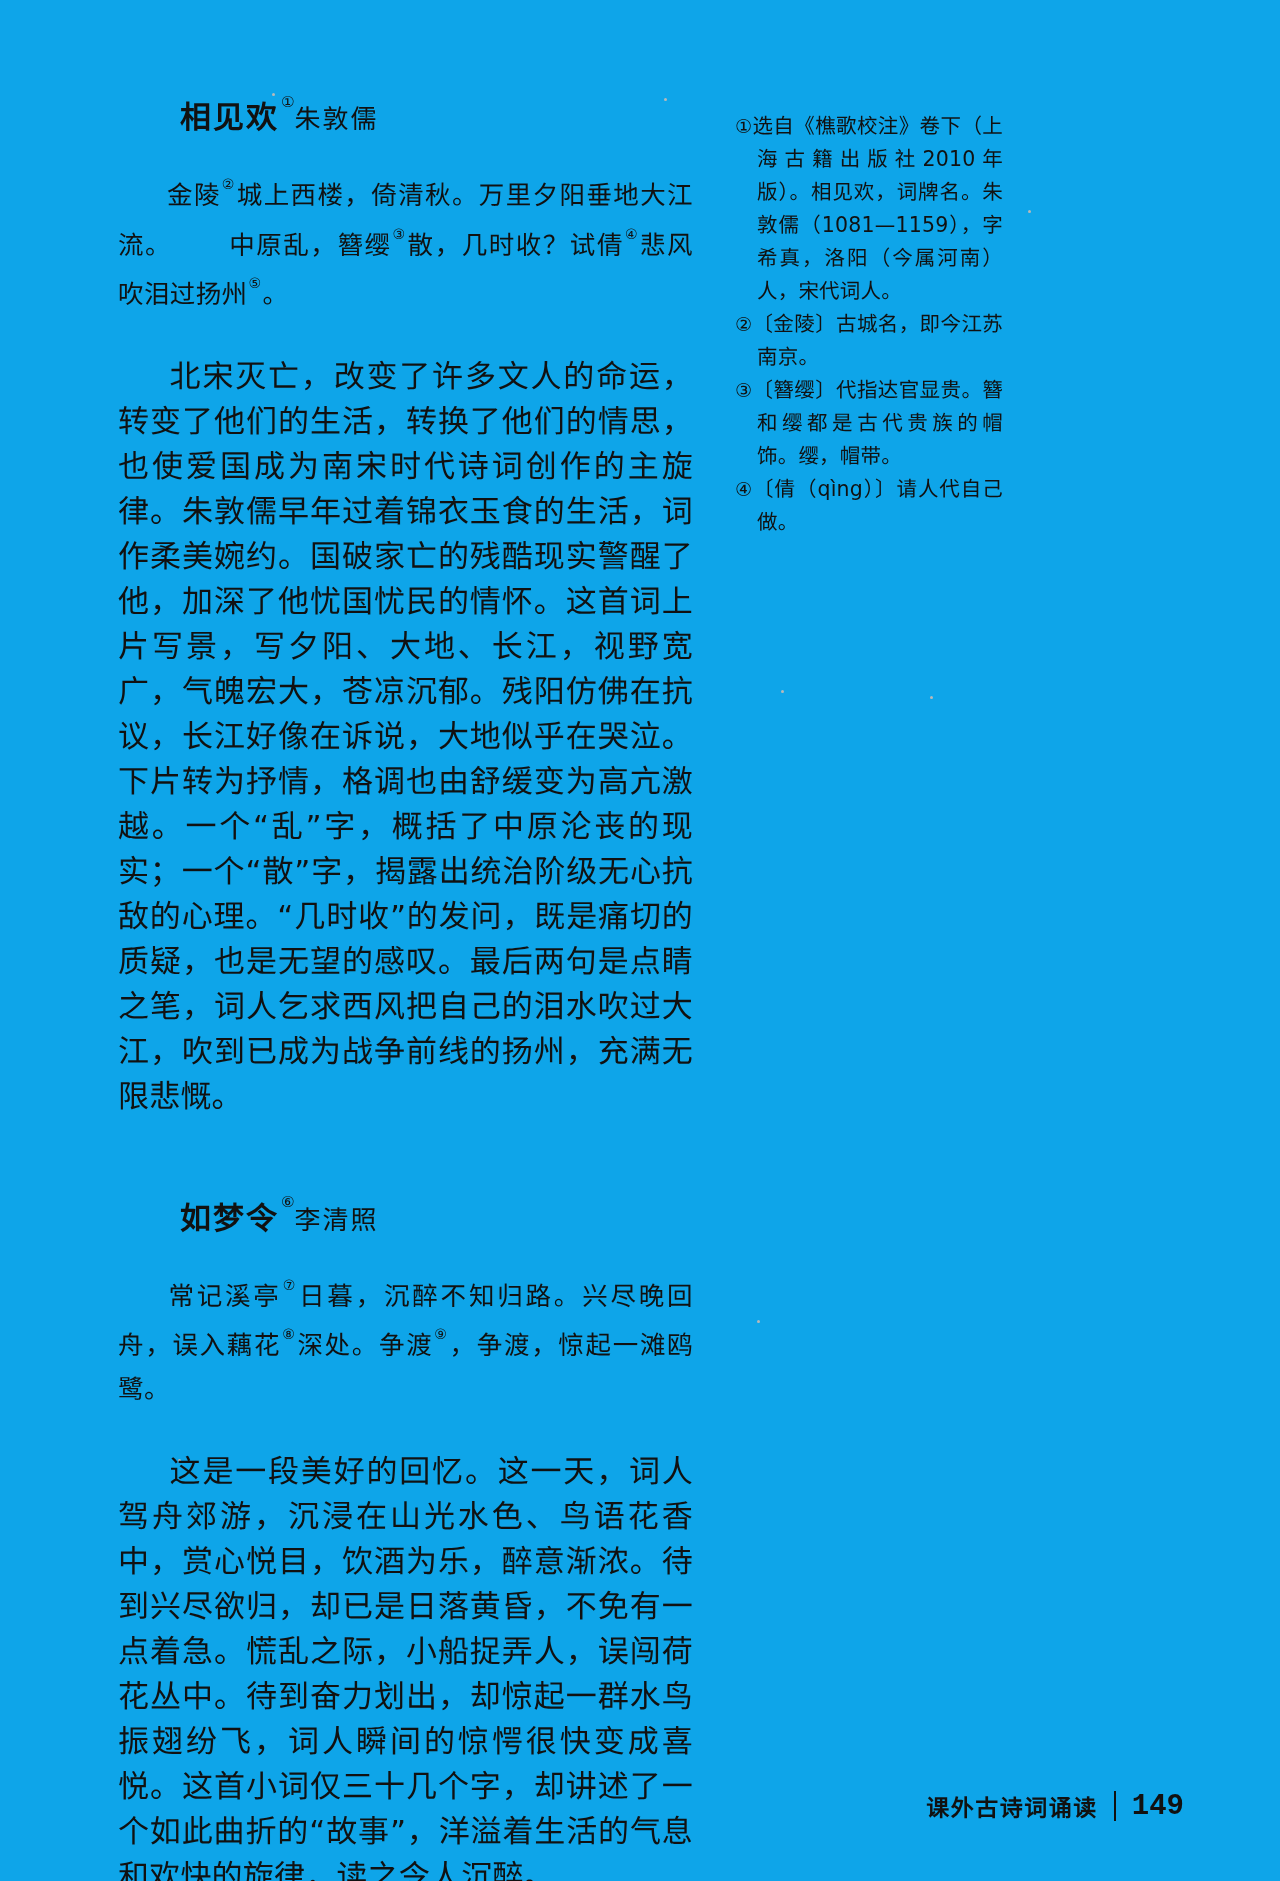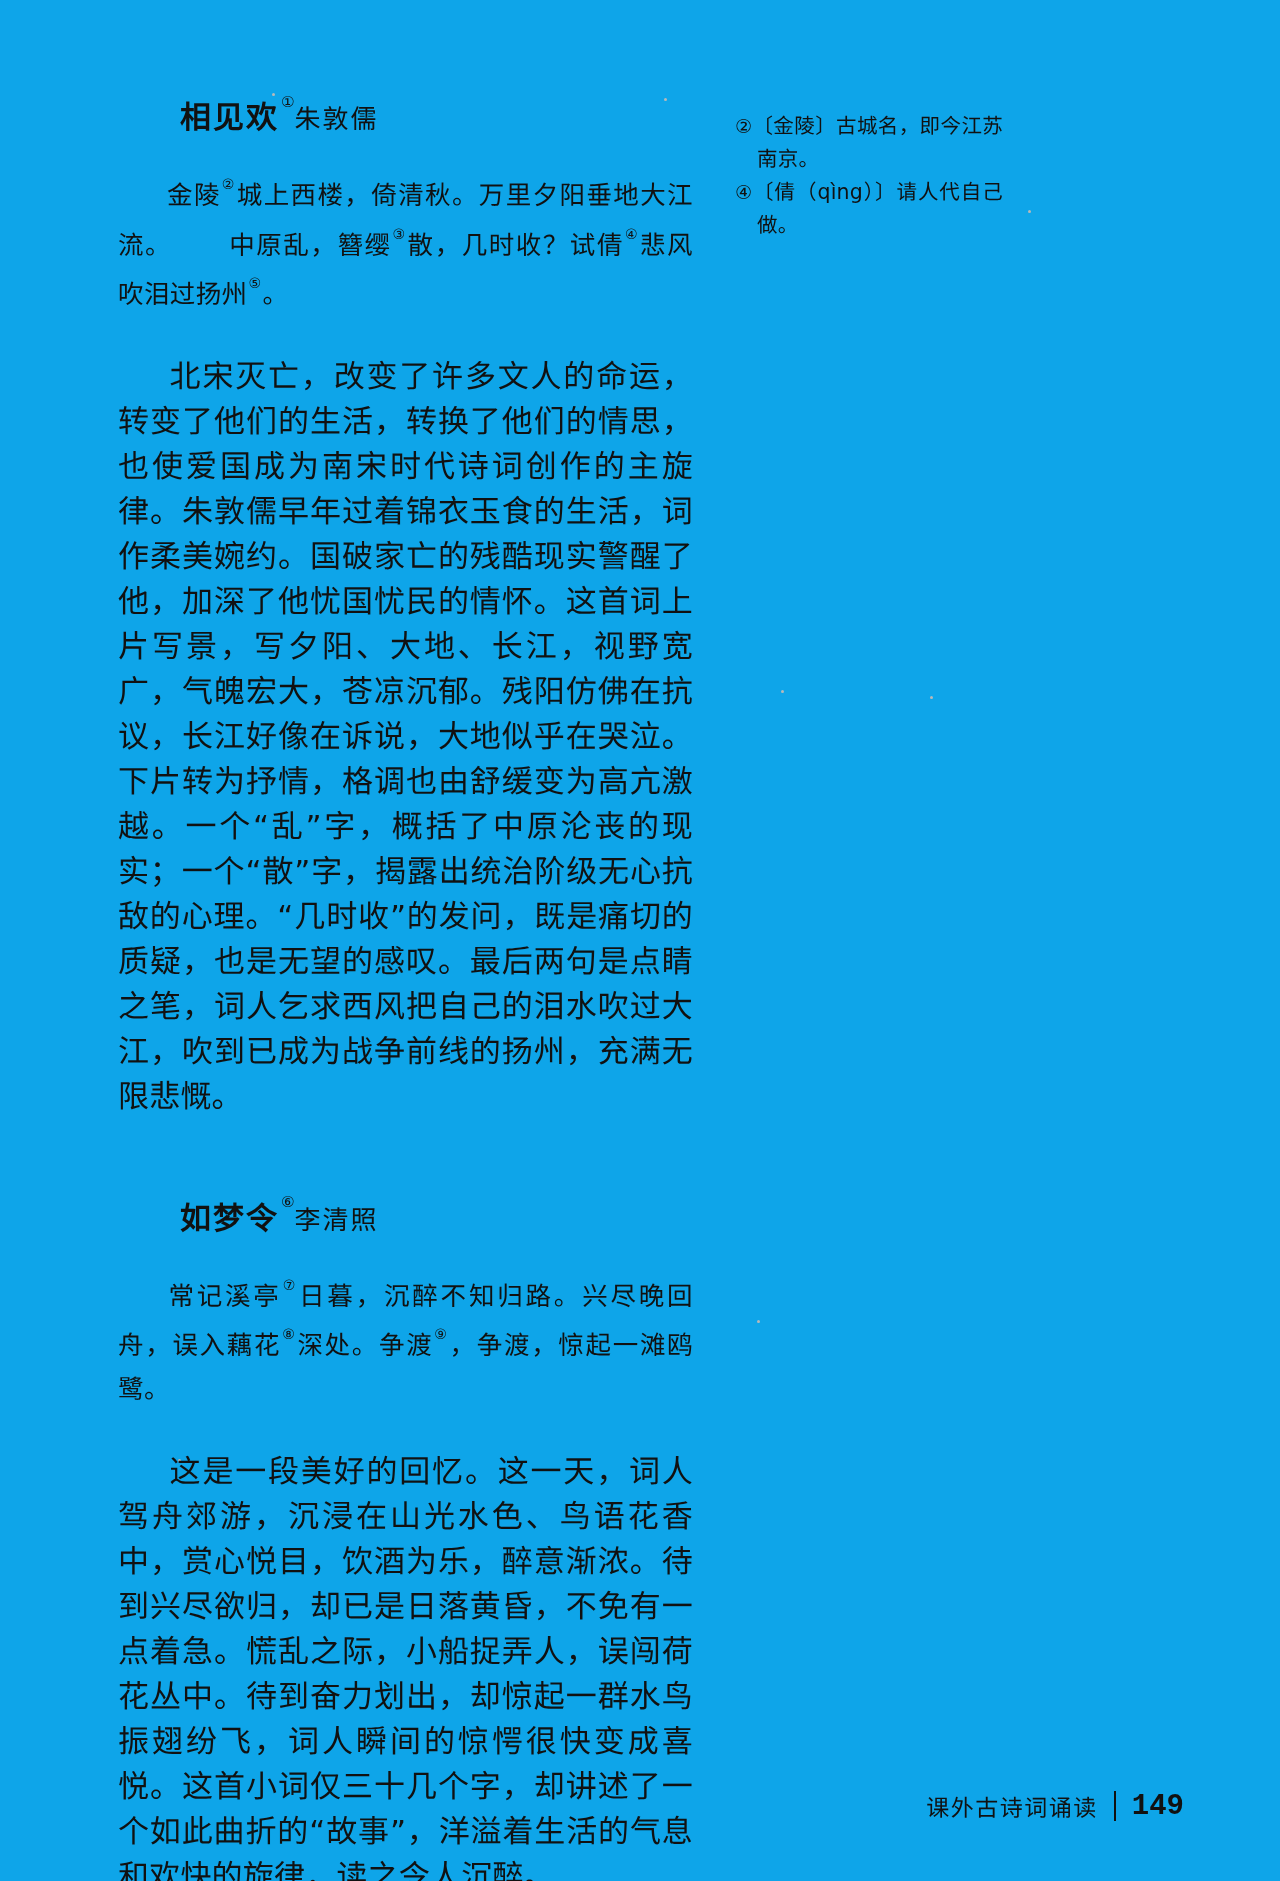--- a/index.html
+++ b/index.html
@@ -117,21 +117,21 @@
   
   .footer {
     position: absolute;
     right: 96px;
     bottom: 58px;
     display: flex;
     align-items: center;
   }
   .footer-label {
     font-size: 23px;
-    font-weight: 400;
+    font-weight: 700;
     letter-spacing: 1.5px;
     text-align: right;
   }
   .footer-rule {
     width: 2px;
     height: 30px;
     background: #111;
     margin: 0 16px;
   }
   .footer-pageno {
@@ -184,21 +184,23 @@
       <div class="poem-body">
         <span class="indent"></span>常记溪亭<sup class="note">⑦</sup>日暮，沉醉不知归路。兴尽晚回舟，误入藕花<sup class="note">⑧</sup>深处。争渡<sup class="note">⑨</sup>，争渡，惊起一滩鸥鹭。
       </div>
 
       <div class="commentary"><span class="indent"></span><span>这是一段美好的回忆。这一天，词人驾舟郊游，沉浸在山光水色、鸟语花香中，赏心悦目，饮酒为乐，醉意渐浓。待到兴尽欲归，却已是日落黄昏，不免有一点着急。慌乱之际，小船捉弄人，误闯荷花丛中。待到奋力划出，却惊起一群水鸟振翅纷飞，词人瞬间的惊愕很快变成喜悦。这首小词仅三十几个字，却讲述了一个如此曲折的“故事”，洋溢着生活的气息和欢快的旋律，读之令人沉醉。</span></div>
     </div>
 
   </div>
 
   <div class="notes-col notes-1">
+    <span class="note-item"><span class="num">①</span><span>选自《樵歌校注》卷下（上海古籍出版社2010年版）。相见欢，词牌名。朱敦儒（1081—1159），字希真，洛阳（今属河南）人，宋代词人。</span></span>
     <span class="note-item"><span class="num">②</span><span>〔金陵〕古城名，即今江苏南京。</span></span>
+    <span class="note-item"><span class="num">③</span><span>〔簪缨〕代指达官显贵。簪和缨都是古代贵族的帽饰。缨，帽带。</span></span>
     <span class="note-item"><span class="num">④</span><span>〔倩（qìng）〕请人代自己做。</span></span>
   </div>
 
 
   <div class="footer">
     <span class="footer-label">课外古诗词诵读</span>
     <span class="footer-rule"></span>
     <span class="footer-pageno">149</span>
   </div>
 

